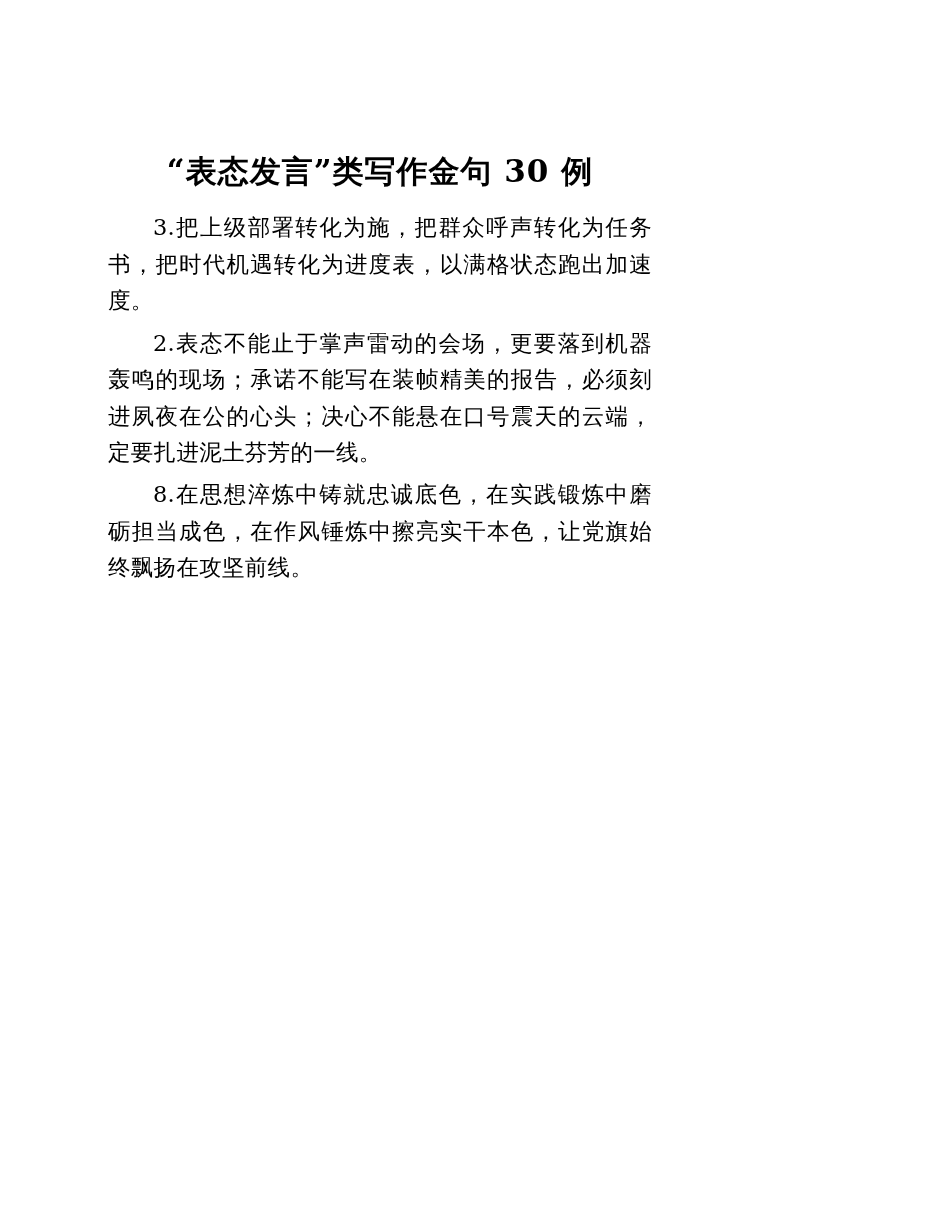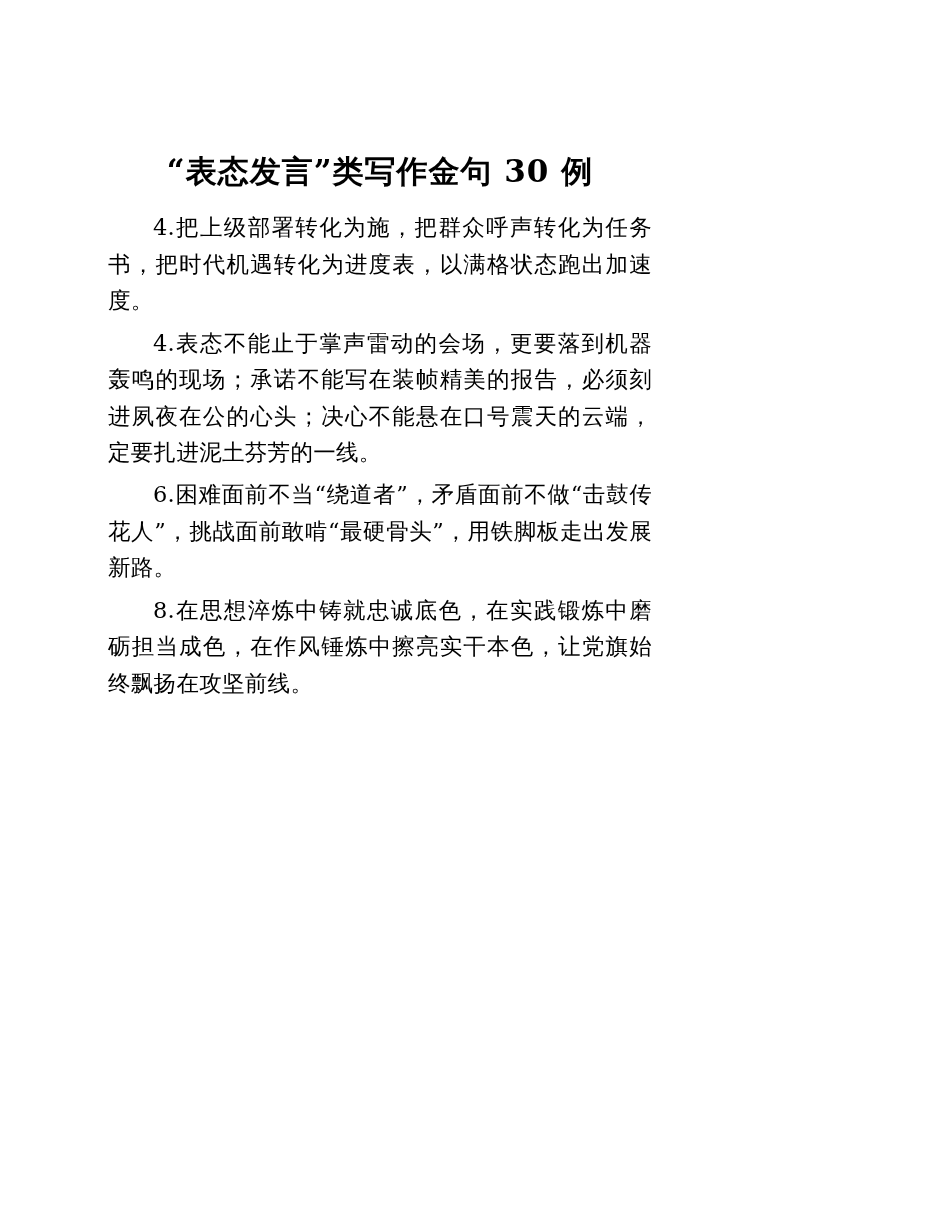--- a/index.html
+++ b/index.html
@@ -39,17 +39,16 @@
     margin: 0 0 6px 0;
     letter-spacing: 0.3px;
   }
 </style>
 </head>
 <body>
 
 <div class="page">
   <h1 class="doc-title">“表态发言”类写作金句 30 例</h1>
 
-  <p class="para">4.把上级部署转化为施，把群众呼声转化为任务书，把时代机遇转化为进度表，以满格状态跑出加速度。</p>
-  <p class="para">4.表态不能止于掌声雷动的会场，更要落到机器轰鸣的现场；承诺不能写在装帧精美的报告，必须刻进夙夜在公的心头；决心不能悬在口号震天的云端，定要扎进泥土芬芳的一线。</p>
-  <p class="para">6.困难面前不当“绕道者”，矛盾面前不做“击鼓传花人”，挑战面前敢啃“最硬骨头”，用铁脚板走出发展新路。</p>
+  <p class="para">3.把上级部署转化为施，把群众呼声转化为任务书，把时代机遇转化为进度表，以满格状态跑出加速度。</p>
+  <p class="para">2.表态不能止于掌声雷动的会场，更要落到机器轰鸣的现场；承诺不能写在装帧精美的报告，必须刻进夙夜在公的心头；决心不能悬在口号震天的云端，定要扎进泥土芬芳的一线。</p>
   <p class="para">8.在思想淬炼中铸就忠诚底色，在实践锻炼中磨砺担当成色，在作风锤炼中擦亮实干本色，让党旗始终飘扬在攻坚前线。</p>
 </div>
 
 </body></html>

